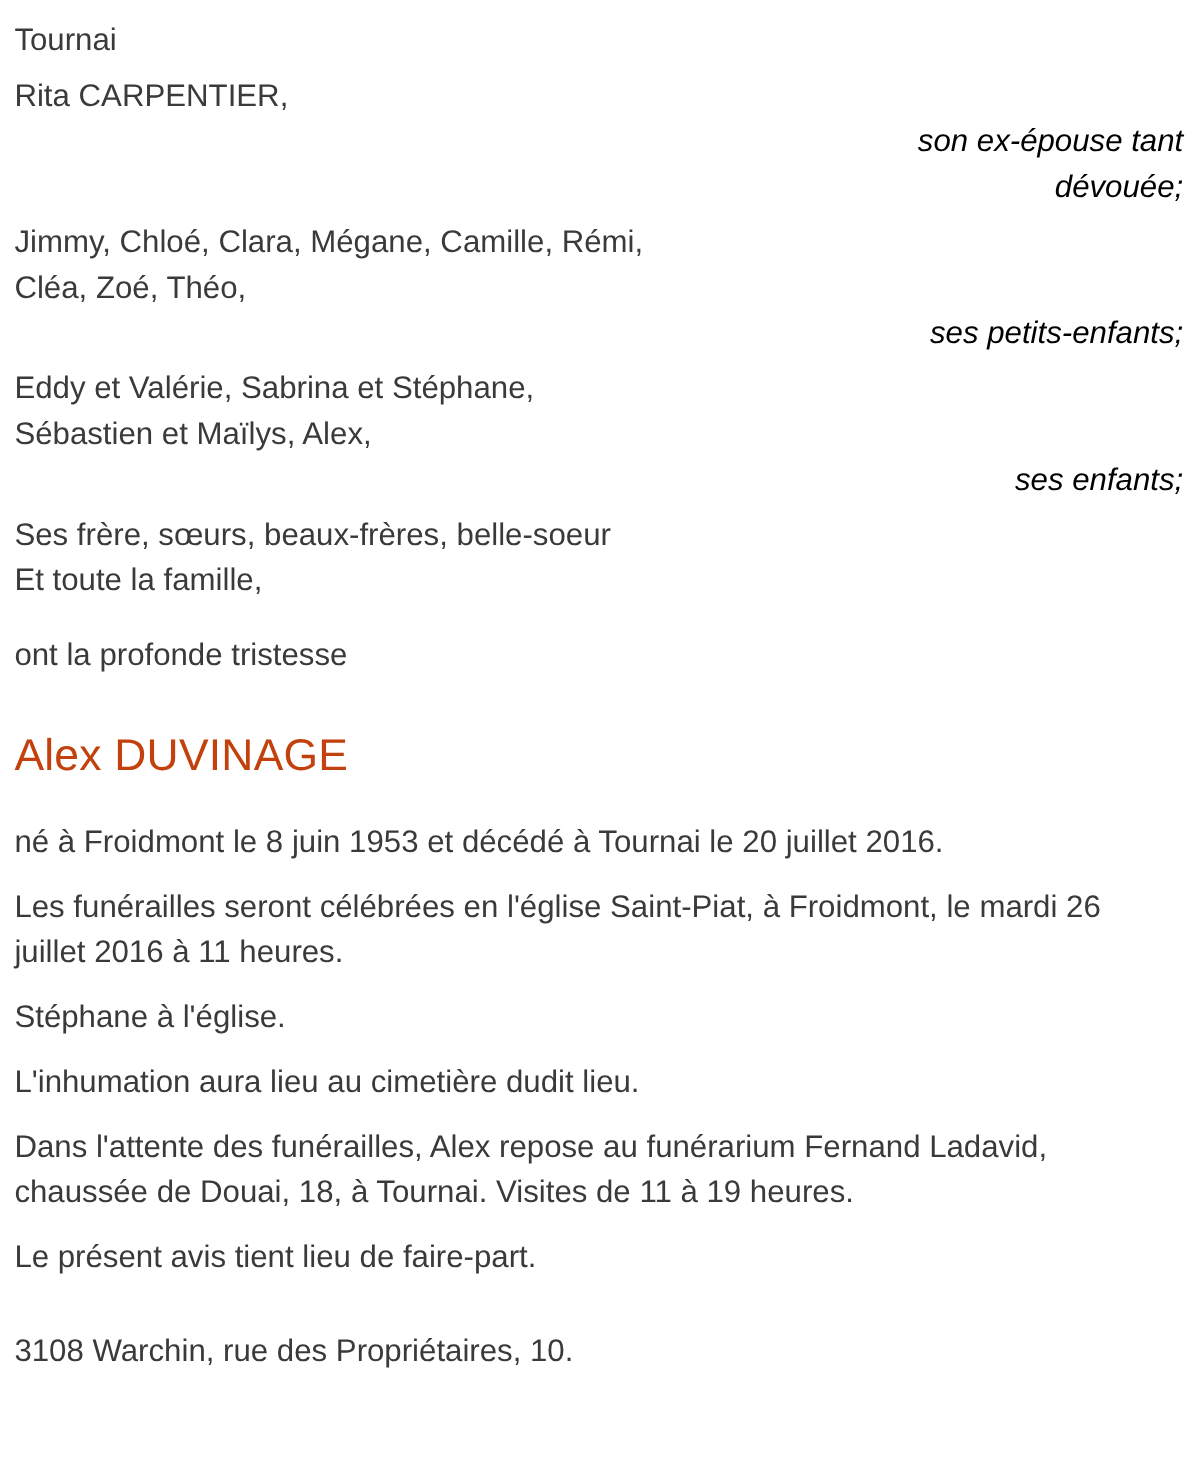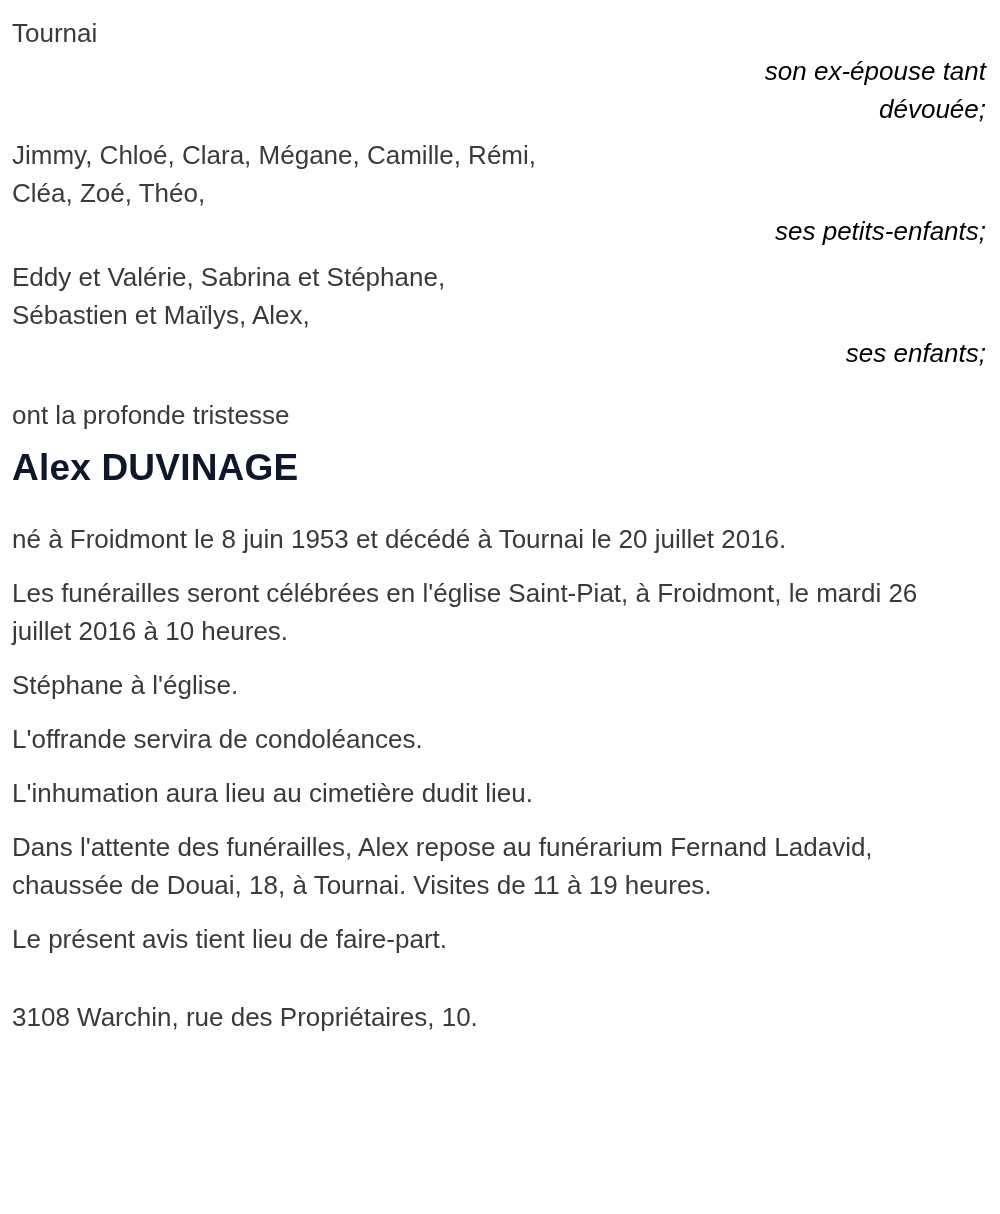--- a/index.html
+++ b/index.html
@@ -35,71 +35,75 @@
     margin: -8px 0 8px 0;
     text-align: right;
     font-style: italic;
     white-space: pre-line;
     color: #000000;
   }
   .intro-first {
     margin-top: 24px;
   }
   .deceased-name {
-    margin: 12px 0 30px 0;
+    margin: 44px 0 30px 0;
     font-size: 37px;
     line-height: 44px;
-    font-weight: 700;
-    color: #0f172a;
+    font-weight: 400;
+    color: #c2410c;
     letter-spacing: 0.2px;
   }
   .address {
     margin-top: 40px;
   }
 </style>
 </head>
 <body>
 
 <main class="doc">
 
   <p class="line">Tournai</p>
 
   <section>
 
     <div>
+      <p class="line">Rita CARPENTIER,</p>
       <p class="relation">son ex-épouse tant
 dévouée;</p>
     </div>
 
     <div>
       <p class="line">Jimmy, Chloé, Clara, Mégane, Camille, Rémi,
 Cléa, Zoé, Théo,</p>
       <p class="relation">ses petits-enfants;</p>
     </div>
 
     <div>
       <p class="line">Eddy et Valérie, Sabrina et Stéphane,
 Sébastien et Maïlys, Alex,</p>
       <p class="relation">ses enfants;</p>
     </div>
 
+    <div>
+      <p class="line">Ses frère, sœurs, beaux-frères, belle-soeur
+Et toute la famille,</p>
+    </div>
 
   </section>
 
   <section>
     <p class="line intro-first">ont la profonde tristesse</p>
   </section>
 
   <h1 class="deceased-name">Alex DUVINAGE</h1>
 
   <section>
     <p class="para">né à Froidmont le 8 juin 1953 et décédé à Tournai le 20 juillet 2016.</p>
-    <p class="para">Les funérailles seront célébrées en l'église Saint-Piat, à Froidmont, le mardi 26 juillet 2016 à 10 heures.</p>
+    <p class="para">Les funérailles seront célébrées en l'église Saint-Piat, à Froidmont, le mardi 26 juillet 2016 à 11 heures.</p>
     <p class="para">Stéphane à l'église.</p>
-    <p class="para">L'offrande servira de condoléances.</p>
     <p class="para">L'inhumation aura lieu au cimetière dudit lieu.</p>
     <p class="para">Dans l'attente des funérailles, Alex repose au funérarium Fernand Ladavid, chaussée de Douai, 18, à Tournai. Visites de 11 à 19 heures.</p>
     <p class="para">Le présent avis tient lieu de faire-part.</p>
   </section>
 
   <p class="para address">3108 Warchin, rue des Propriétaires, 10.</p>
 
 </main>
 
 </body></html>

